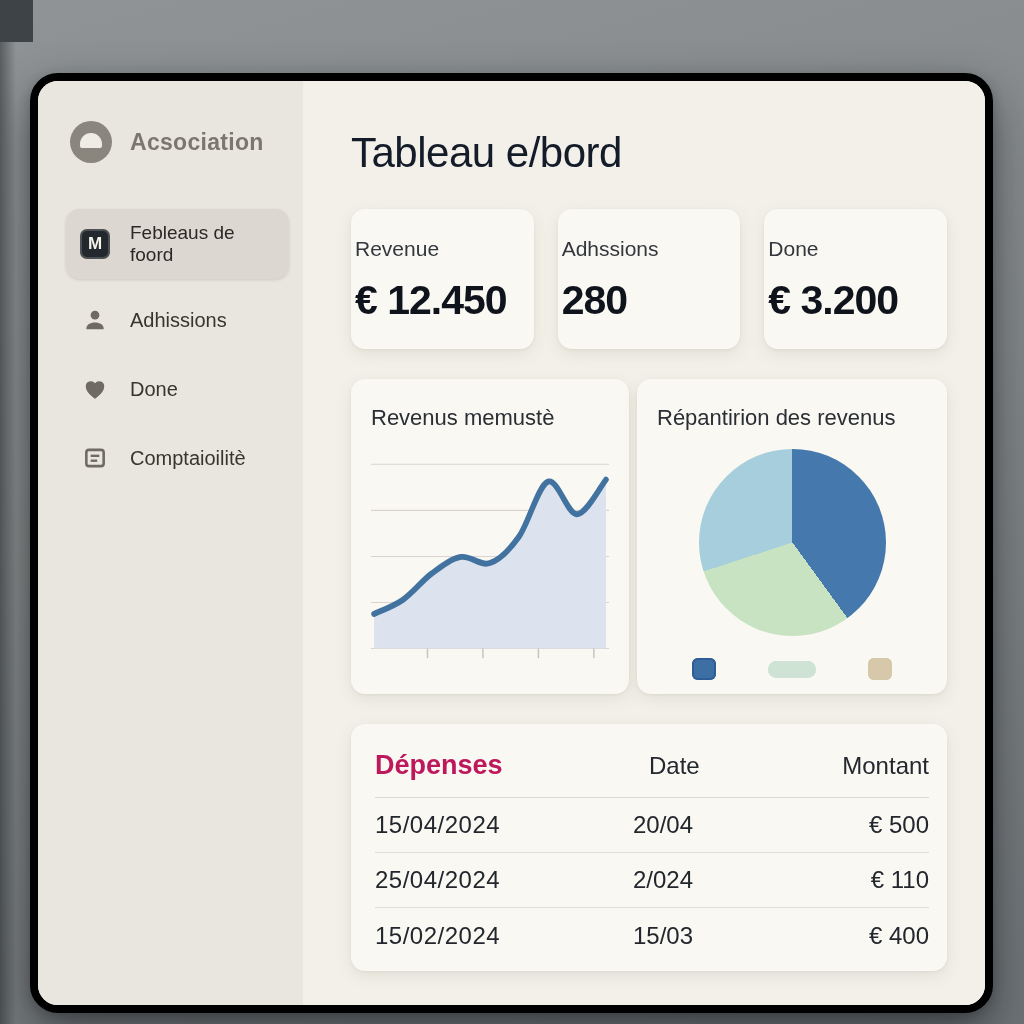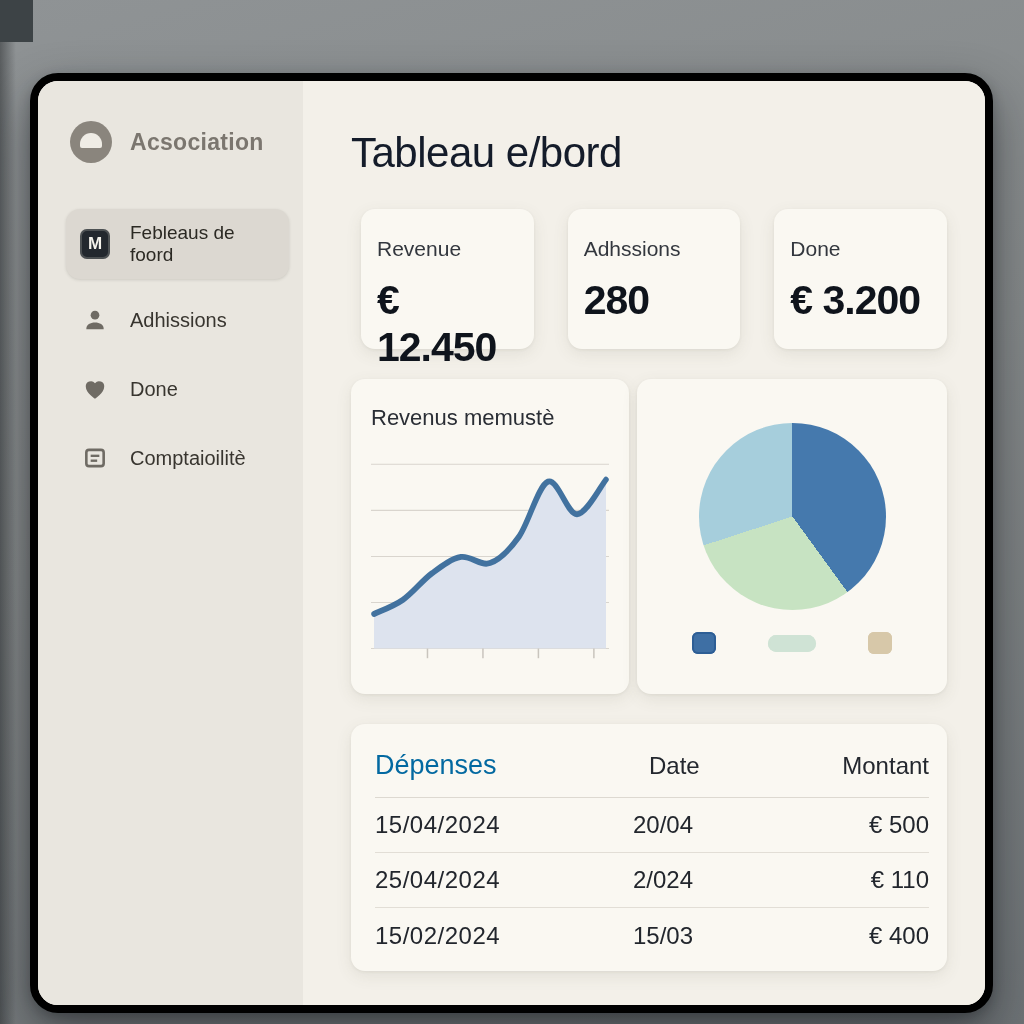--- a/index.html
+++ b/index.html
@@ -58,41 +58,41 @@
   }
   .nav-icon svg { display:block; }
   
   .main { flex:1; background:#f3f0e9; padding:48px 38px 0 48px; }
   .page-title { font-size:42px; font-weight:normal; color:#141c2a; letter-spacing:-0.5px; margin-bottom:32px; }
   .stats-row { display:grid; grid-template-columns:1fr 1fr 1fr; gap:24px; }
   .card {
     background:#faf8f2; border-radius:14px;
     box-shadow:0 5px 16px rgba(88,84,70,0.10), 0 1px 3px rgba(88,84,70,0.08);
   }
-  .stat-card { height:140px; padding:28px 20px 0 16px;margin-left:10px; }
+  .stat-card { height:140px; padding:28px 20px 0 4px; }
   .stat-label { font-size:21px; color:#33373e; }
   .stat-value { font-size:41px; font-weight:bold; color:#0f141c; margin-top:16px; letter-spacing:-1px; }
   .charts-row { display:grid; grid-template-columns:278px 310px; gap:8px; margin-top:30px; }
   .chart-card { height:315px; padding:26px 20px 0 20px; }
   .chart-title { font-size:22px; color:#2a2e35; }
   .line-chart-wrap { margin-top:14px; height:225px; }
   .line-chart-wrap svg { width:100%; height:100%; }
   .pie-wrap { display:flex; flex-direction:column; align-items:center; }
   .pie {
     width:187px; height:187px; border-radius:50%; margin-top:18px;
   }
   .pie-legend { display:flex; align-items:center; gap:52px; margin-top:22px; }
   .legend-swatch { height:22px; border-radius:6px; }
   .legend-swatch.sq { width:24px; }
   .legend-swatch.pill { width:48px; height:17px; border-radius:9px; }
   
   .table-card { margin-top:30px; padding:26px 18px 8px 24px; }
   .table-grid { display:grid; grid-template-columns:1fr 150px 130px; align-items:center; }
   .table-head { padding-bottom:16px; border-bottom:1px solid #ddd9d1; }
-  .table-title { font-size:27px; font-weight:normal; color:#0369a1; }
+  .table-title { font-size:27px; font-weight:bold; color:#be185d; }
   .col-head { font-size:24px; color:#23272e; }
   .col-date { text-align:left; }
   .col-amount { text-align:right; }
   .table-row { height:55px; border-bottom:1px solid #e2ded6; font-size:24px; color:#22262d;gap:16px; }
   .table-row:last-child { border-bottom:none; }
   .cell-label { letter-spacing:0.5px; }
 </style>
 </head>
 <body>
 
@@ -174,20 +174,21 @@
               <line x1="0" x2="236" y1="190" y2="190" stroke="#d9d5ce" stroke-width="1"></line>
               <path d="M 3 157.7 C 7.791666666666667 155.48333333333332, 22.166666666666664 150.73333333333335, 31.75 144.4 C 41.333333333333336 138.06666666666666, 50.916666666666664 126.35000000000001, 60.5 119.7 C 70.08333333333333 113.05, 79.66666666666667 106.08333333333333, 89.25 104.5 C 98.83333333333333 102.91666666666667, 108.41666666666667 113.36666666666667, 118 110.2 C 127.58333333333333 107.03333333333333, 137.16666666666666 98.16666666666666, 146.75 85.49999999999999 C 156.33333333333334 72.83333333333331, 165.91666666666666 37.68333333333335, 175.5 34.20000000000002 C 185.08333333333334 30.716666666666686, 194.66666666666666 64.91666666666666, 204.25 64.6 C 213.83333333333334 64.28333333333333, 228.20833333333334 37.683333333333344, 233 32.30000000000001 L 233 190 L 3 190 Z" fill="#dde3ee"></path>
               <path d="M 3 157.7 C 7.791666666666667 155.48333333333332, 22.166666666666664 150.73333333333335, 31.75 144.4 C 41.333333333333336 138.06666666666666, 50.916666666666664 126.35000000000001, 60.5 119.7 C 70.08333333333333 113.05, 79.66666666666667 106.08333333333333, 89.25 104.5 C 98.83333333333333 102.91666666666667, 108.41666666666667 113.36666666666667, 118 110.2 C 127.58333333333333 107.03333333333333, 137.16666666666666 98.16666666666666, 146.75 85.49999999999999 C 156.33333333333334 72.83333333333331, 165.91666666666666 37.68333333333335, 175.5 34.20000000000002 C 185.08333333333334 30.716666666666686, 194.66666666666666 64.91666666666666, 204.25 64.6 C 213.83333333333334 64.28333333333333, 228.20833333333334 37.683333333333344, 233 32.30000000000001" fill="none" stroke="#42729f" stroke-width="5.5" stroke-linecap="round"></path>
               <line x1="56" x2="56" y1="190" y2="199" stroke="#c9c5be" stroke-width="1.5"></line>
               <line x1="111" x2="111" y1="190" y2="199" stroke="#c9c5be" stroke-width="1.5"></line>
               <line x1="166" x2="166" y1="190" y2="199" stroke="#c9c5be" stroke-width="1.5"></line>
               <line x1="221" x2="221" y1="190" y2="199" stroke="#c9c5be" stroke-width="1.5"></line>
             </svg></div>
       </div>
       <div class="card chart-card">
+        <div class="chart-title">Répantirion des revenus</div>
         <div class="pie-wrap">
           <div class="pie" id="pie-chart" style="background: conic-gradient(rgb(69, 121, 173) 0deg, rgb(69, 121, 173) 144deg, rgb(199, 227, 194) 144deg, rgb(199, 227, 194) 252deg, rgb(166, 206, 220) 252deg, rgb(166, 206, 220) 360deg);"></div>
           <div class="pie-legend" id="pie-legend">
               <span class="legend-swatch sq" style="background: rgb(62, 111, 164); box-shadow: rgb(45, 94, 149) 0px 0px 0px 2px inset;"></span>
               <span class="legend-swatch pill" style="background: rgb(207, 227, 213); box-shadow: rgb(207, 227, 213) 0px 0px 0px 2px inset;"></span>
               <span class="legend-swatch sq" style="background: rgb(215, 200, 169); box-shadow: rgb(215, 200, 169) 0px 0px 0px 2px inset;"></span>
             </div>
         </div>
       </div>
     </div>

